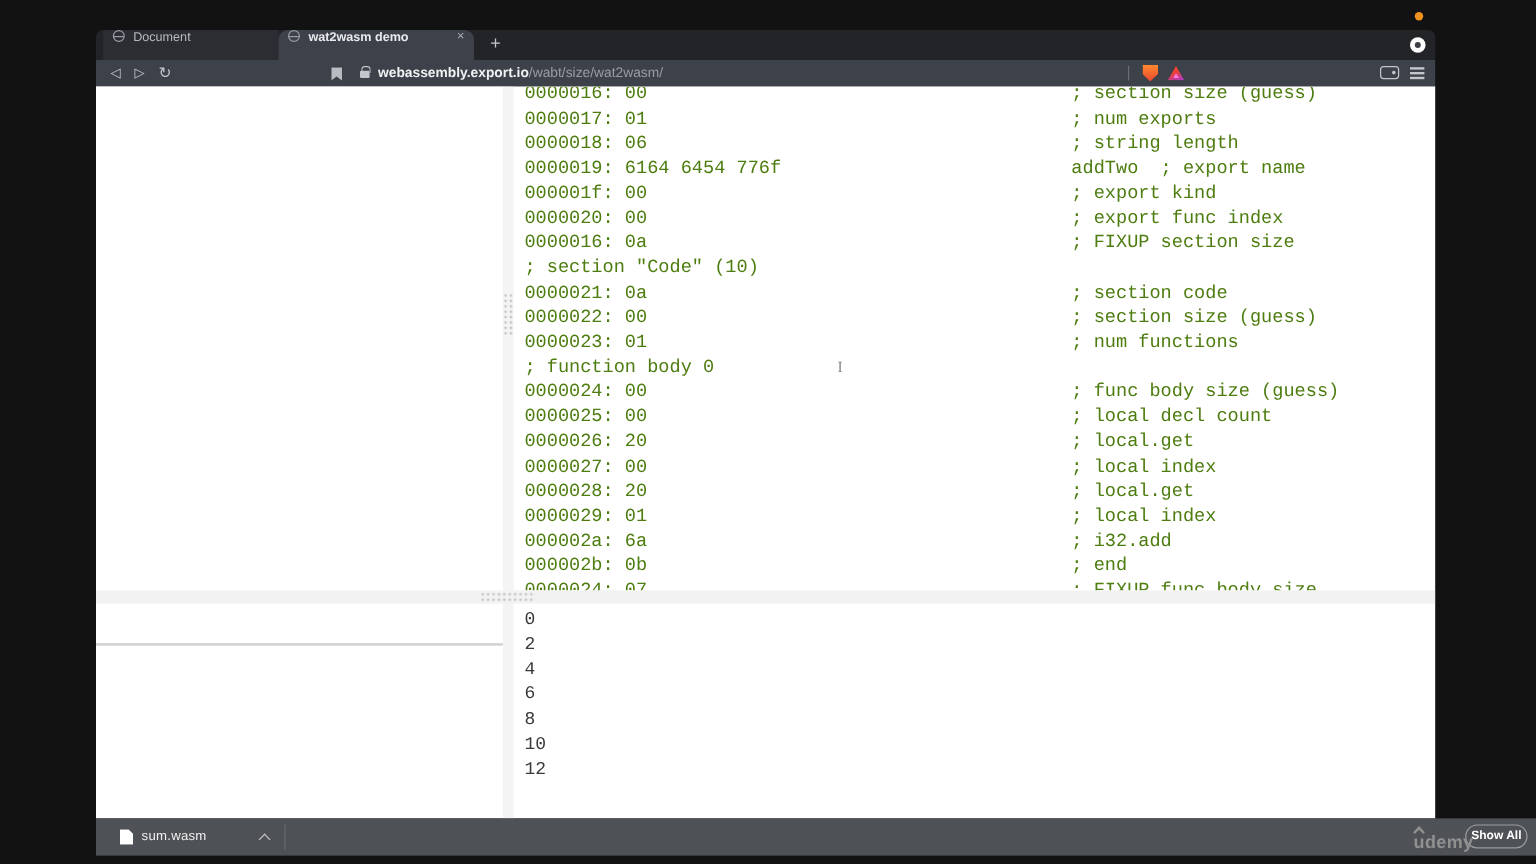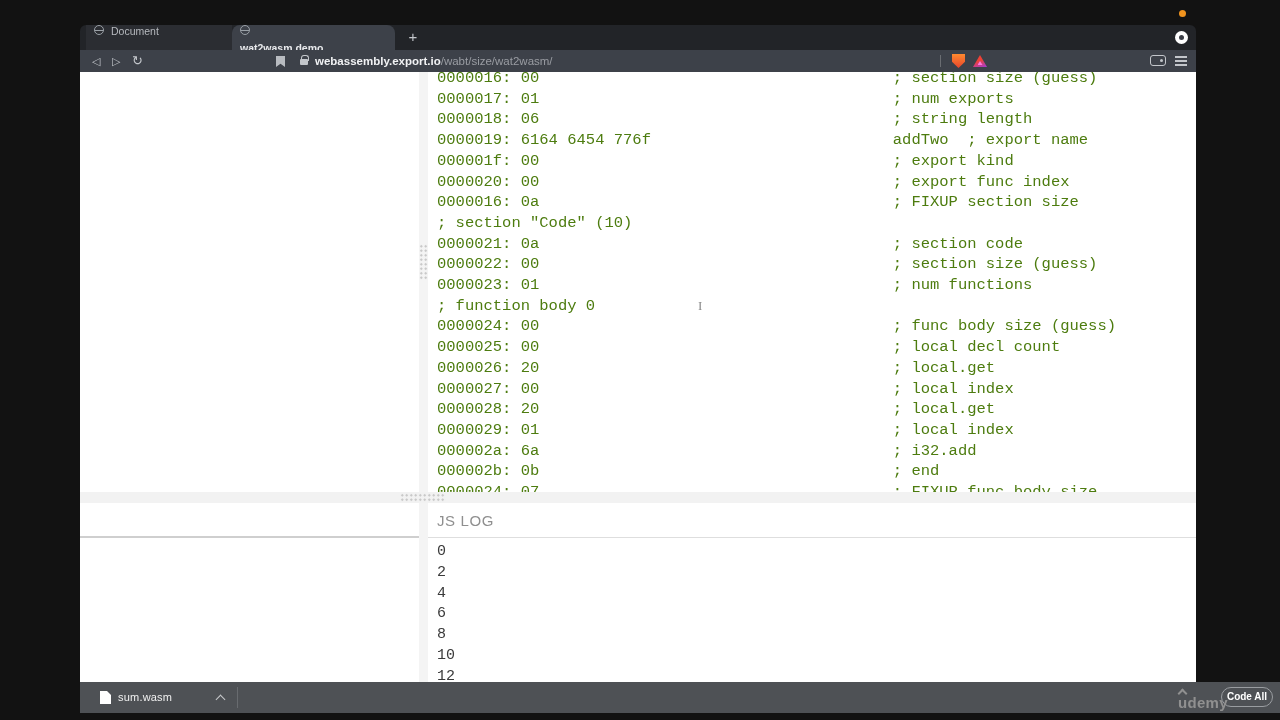--- a/index.html
+++ b/index.html
@@ -11,21 +11,21 @@
 
   .window { position:absolute; left:80px; top:25px; width:1116px; height:688px; }
 
   
   .tabstrip { position:absolute; left:0; top:0; width:1116px; height:25px;
               background:#222428; border-radius:6px 6px 0 0; }
   .tab { position:absolute; top:0; height:25px; display:flex; align-items:flex-start;
          gap:7px; padding:0 8px; font-size:10.5px; }
   .tab.inactive { left:6px; width:146px; background:#2b2d32; color:#b6b9be; }
   .tab.active   { left:152px; width:163px; background:#3d4149; color:#e9eaed;
-                  border-radius:8px 8px 0 0; font-weight:bold;flex-direction:column; }
+                  border-radius:8px 8px 0 0; font-weight:bold; }
   .globe { width:10px; height:10px; border:1px solid #9aa0a6; border-radius:50%;
            position:relative; flex:0 0 auto; }
   .globe::before { content:""; position:absolute; left:0; right:0; top:3.5px;
                    height:1px; background:#9aa0a6; }
   .tab-close { margin-left:auto; color:#aeb1b6; font-size:11px; font-weight:normal;
                line-height:1; }
   .newtab { position:absolute; left:321px; top:0; width:24px; height:25px;
             color:#c3c6cb; font-size:15px; text-align:center; line-height:24px; }
   .avatar { position:absolute; right:8px; top:6px; width:13px; height:13px;
             background:#fff; border-radius:50%; }
@@ -193,39 +193,38 @@
     <span class="ibeam">I</span>
 
     <div class="hsplitter"></div>
     <div class="hgrip"></div>
 
     <div class="pane-botleft">
       <div class="hdr"></div>
     </div>
 
     <div class="pane-botright">
-      <div class="log-hdr">JS LOG</div>
       <div class="log-body">
         <pre>0
 2
 4
 6
 8
 10
 12</pre>
       </div>
     </div>
   </div>
 
   <div class="downloads">
     <span class="dl-doc"></span>
     <span class="dl-name">sum.wasm</span>
     <span class="dl-chevron"></span>
     <span class="dl-divider"></span>
-    <span class="show-all">Code All</span>
+    <span class="show-all">Show All</span>
     <span class="dl-close">×</span>
   </div>
 
 </div>
 
 <div class="udemy">
   <span class="caret"></span>
   <span>udemy</span>
 </div>
 

